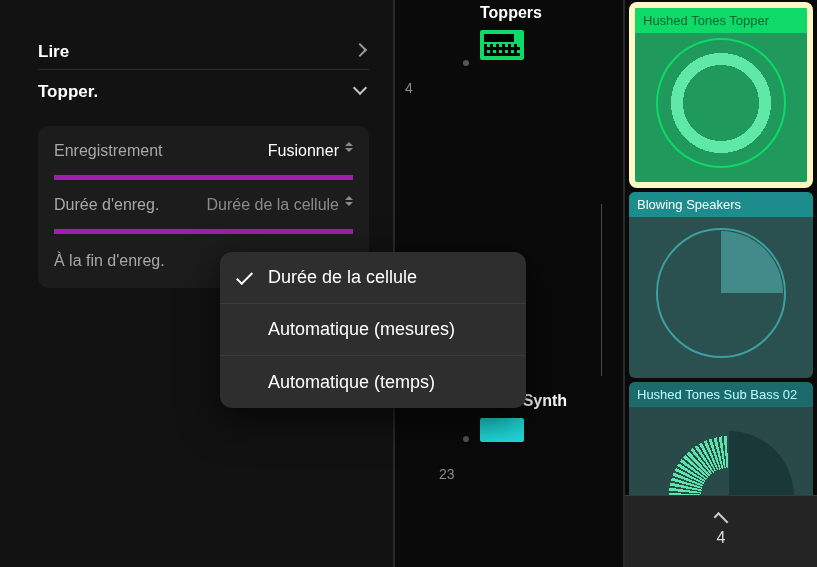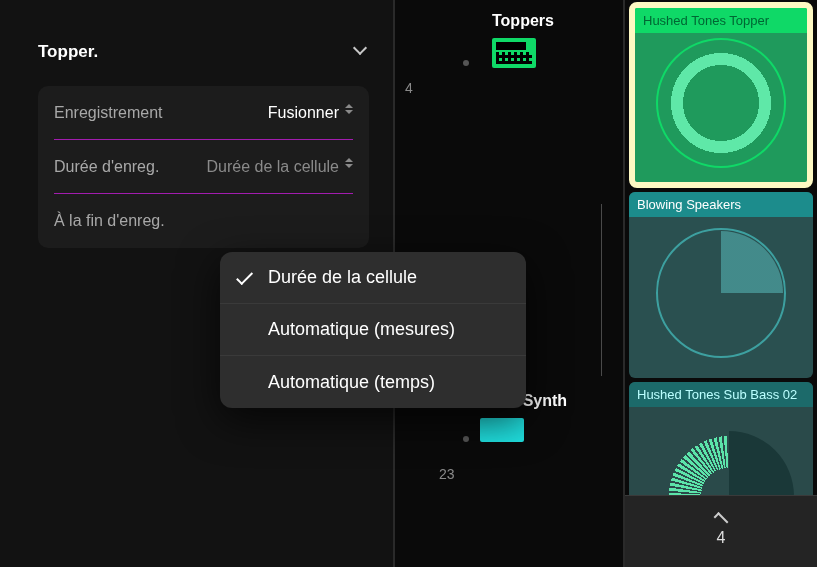--- a/index.html
+++ b/index.html
@@ -40,21 +40,21 @@
   background: #1c1c1c;
   border-radius: 10px;
   margin-top: 16px;
   padding: 0 16px;
 }
 .settings-field {
   display: flex;
   justify-content: space-between;
   align-items: center;
   height: 54px;
-  border-bottom: 1px solid #a21caf;
+  border-bottom: 5px solid #a21caf;
   font-size: 16px;
 }
 .settings-field:last-child { border-bottom: none; }
 .field-label { color: #a8a8a8; }
 .field-value { color: #fff; display: flex; align-items: flex-start; gap: 6px; }
 .field-value.muted { color: #8a8a8a; }
 .stepper-caret::before {
   content: ""; display: block; width: 0; height: 0;
   border-left: 4px solid transparent; border-right: 4px solid transparent;
   border-bottom: 4px solid #8a8a8a; margin-bottom: 2px;
@@ -109,21 +109,21 @@
   color: #8a8a8a;
   font-size: 14px;
 }
 .ruler.r2 { top: 466px; margin-left: 34px; }
 .track-head {
   position: absolute;
   left: 85px;
   font-size: 16px;
   font-weight: 600;
 }
-.track-head.t1 { top: 12px; margin-left: 12px; }
+.track-head.t1 { top: 4px; }
 .track-head.t2 { top: 210px; }
 .track-head.t3 { top: 392px; }
 .track-icon {
   margin-top: 8px;
   display: flex; align-items: center; gap: 10px;
 }
 .drum-ic, .synth-ic {
   width: 44px; height: 30px;
   background: #0fd967;
   border-radius: 2px;
@@ -231,20 +231,24 @@
   transform: rotate(45deg); margin-bottom: 2px;
 }
 .footer-num { color: #ddd; font-size: 16px; }
 </style>
 </head>
 <body>
 
 <div class="root">
 
   <div class="left">
+    <div class="left-row section">
+      <span>Lire</span>
+      <span class="chev-right"></span>
+    </div>
     <div class="left-row section" style="border-bottom:none">
       <span>Topper.</span>
       <span class="chev-down"></span>
     </div>
 
     <div class="settings-box">
       <div class="settings-field">
         <span class="field-label">Enregistrement</span>
         <span class="field-value">
           <span>Fusionner</span>

